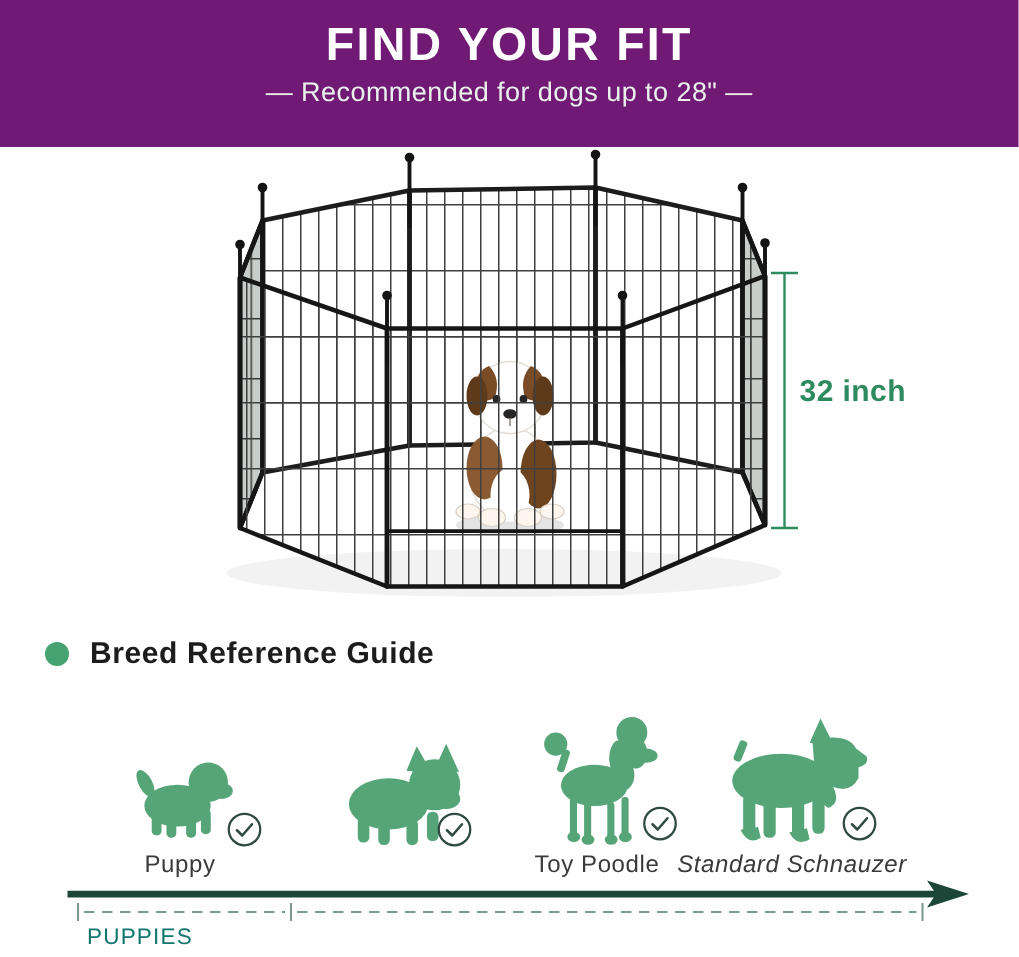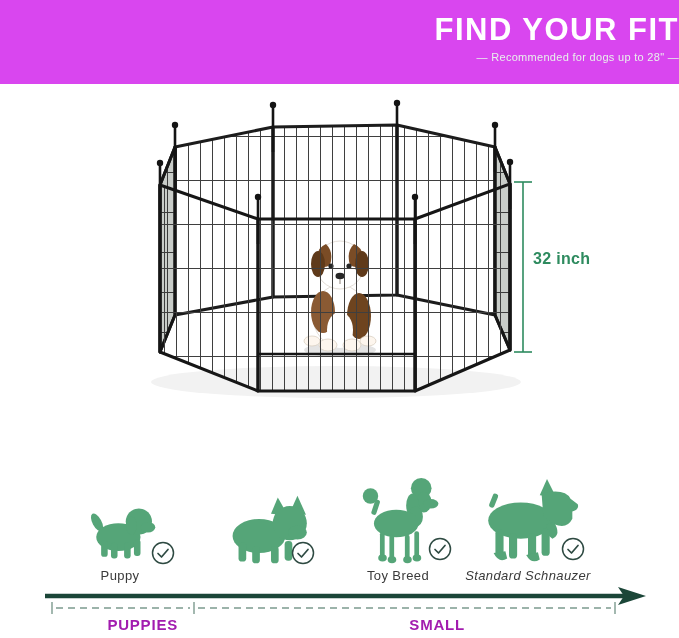--- a/index.html
+++ b/index.html
@@ -7,58 +7,58 @@
   body {
     font-family:"Liberation Sans", sans-serif;
     background:#ffffff;
     position:relative;
     overflow:hidden;
   }
   .stage { position:absolute; inset:0; width:679px; height:638px; }
 
   
   .header {
-    position:absolute; left:0; top:0; width:679px; height:84px;
-    background:#d946ef; color:#fff; text-align:right;
+    position:absolute; left:0; top:0; width:679px; height:98px;
+    background:#701a75; color:#fff; text-align:center;
   }
   .header-title {
     position:absolute; left:0; right:0; top:12px;
     font-size:31px; font-weight:800; letter-spacing:1.5px; color:#ffffff;
   }
   .header-subtitle {
     position:absolute; left:0; right:0; top:51px;
-    font-size:11px; font-weight:500; letter-spacing:0.3px; color:#e9f1ec;
+    font-size:18px; font-weight:500; letter-spacing:0.3px; color:#e9f1ec;
   }
 
   
   .pen-figure { position:absolute; left:140px; top:92px; width:430px; height:320px; }
   .measure { position:absolute; left:505px; top:174px; width:120px; height:190px; }
   .measure-label {
     position:absolute; left:28px; top:76px;
-    font-size:16px; font-weight:700; color:#2e8b5f; letter-spacing:0.3px;
+    font-size:20px; font-weight:700; color:#2e8b5f; letter-spacing:0.3px;
     white-space:nowrap;
   }
 
   
   .guide-heading-row { position:absolute; left:30px; top:423px; height:26px; display:flex; align-items:center; }
   .guide-bullet { width:16px; height:16px; border-radius:50%; background:#45a271; margin-right:14px; }
   .guide-heading { font-size:20px; font-weight:600; color:#1c1c1c; letter-spacing:0.4px; }
 
   .breed-col { position:absolute; top:478px; width:150px; height:115px; }
   .breed-col .icon-box { position:absolute; left:0; right:0; bottom:28px; display:flex; justify-content:center; align-items:flex-end; }
   .breed-label {
     position:absolute; left:-15px; right:-15px; top:90px; text-align:center;
-    font-size:13px; color:#3a3a3a; letter-spacing:0.4px; white-space:nowrap;
+    font-size:16px; color:#3a3a3a; letter-spacing:0.4px; white-space:nowrap;
   }
   .check-badge { position:absolute; width:24px; height:24px; }
 
   
   .axis-svg { position:absolute; left:0; top:586px; width:679px; height:32px; }
-  .axis-label { position:absolute; top:616px; width:120px; text-align:right;
-    font-size:15px; font-weight:700; color:#a21caf; letter-spacing:0.8px; }
+  .axis-label { position:absolute; top:616px; width:120px; text-align:left;
+    font-size:15px; font-weight:400; color:#0f766e; letter-spacing:0.8px; }
   .axis-label.puppies { left:58px; }
   .axis-label.small  { left:345px; }
 </style>
 </head>
 <body>
 
 <div class="stage">
 
   <div class="header">
     <div class="header-title">FIND YOUR FIT</div>
@@ -145,20 +145,24 @@
     <svg width="120" height="190" viewBox="0 0 120 190">
       <g stroke="#2e8b5f" stroke-width="1.6">
         <line x1="18" y1="8" x2="18" y2="178"></line>
         <line x1="9" y1="8" x2="27" y2="8"></line>
         <line x1="9" y1="178" x2="27" y2="178"></line>
       </g>
     </svg>
     <div class="measure-label">32 inch</div>
   </div>
 
+  <div class="guide-heading-row">
+    <div class="guide-bullet"></div>
+    <div class="guide-heading">Breed Reference Guide</div>
+  </div>
 
   <div class="breed-col" style="left:45px;">
     <div class="icon-box">
       <svg width="82" height="64" viewBox="0 0 100 78">
         <g fill="#55a578">
           <ellipse cx="22" cy="26" rx="5.5" ry="12" transform="rotate(-28 22 26)"></ellipse>
           <ellipse cx="48" cy="44" rx="27" ry="17"></ellipse>
           <circle cx="73" cy="25" r="16"></circle>
           <ellipse cx="84" cy="32" rx="9" ry="6.5"></ellipse>
           <ellipse cx="64" cy="30" rx="6.5" ry="11"></ellipse>
@@ -218,21 +222,21 @@
           <ellipse cx="43" cy="96" rx="5" ry="4"></ellipse>
           <ellipse cx="61" cy="96" rx="5" ry="4"></ellipse>
           <ellipse cx="72" cy="94" rx="5" ry="4"></ellipse>
         </g>
       </svg>
     </div>
     <svg class="check-badge" style="left:105px; top:59px;" viewBox="0 0 24 24">
       <circle cx="12" cy="12" r="10.5" fill="none" stroke="#2e4a42" stroke-width="1.5"></circle>
       <path d="M7,12.5 L10.5,16 L17,8.5" fill="none" stroke="#2e4a42" stroke-width="1.7" stroke-linecap="round" stroke-linejoin="round"></path>
     </svg>
-    <div class="breed-label">Toy Breed</div>
+    <div class="breed-label">Toy Poodle</div>
   </div>
 
   <div class="breed-col" style="left:453px;font-style:italic;">
     <div class="icon-box">
       <svg width="114" height="88" viewBox="0 0 126 97">
         <g fill="#55a578">
           <polygon points="84,2 94,22 76,20"></polygon>
           <rect x="22" y="18" width="6" height="16" rx="2.5" transform="rotate(22 25 26)"></rect>
           <ellipse cx="55" cy="48" rx="36" ry="20"></ellipse>
           <path d="M78,18 Q104,12 110,24 L118,30 Q120,36 112,38 L112,46 Q106,58 92,52 L80,44 Z"></path>
@@ -258,15 +262,14 @@
     <polygon points="618,1 646,10 618,19 624,10" fill="#1b4638"></polygon>
     <g stroke="#7c9a8e" stroke-width="1.4">
       <line x1="56" y1="22" x2="190" y2="22" stroke-dasharray="7 5"></line>
       <line x1="198" y1="22" x2="611" y2="22" stroke-dasharray="7 5"></line>
       <line x1="52" y1="16" x2="52" y2="28"></line>
       <line x1="194" y1="16" x2="194" y2="28"></line>
       <line x1="615" y1="16" x2="615" y2="28"></line>
     </g>
   </svg>
   <div class="axis-label puppies">PUPPIES</div>
-  <div class="axis-label small">SMALL</div>
 
 </div>
 
 </body></html>

